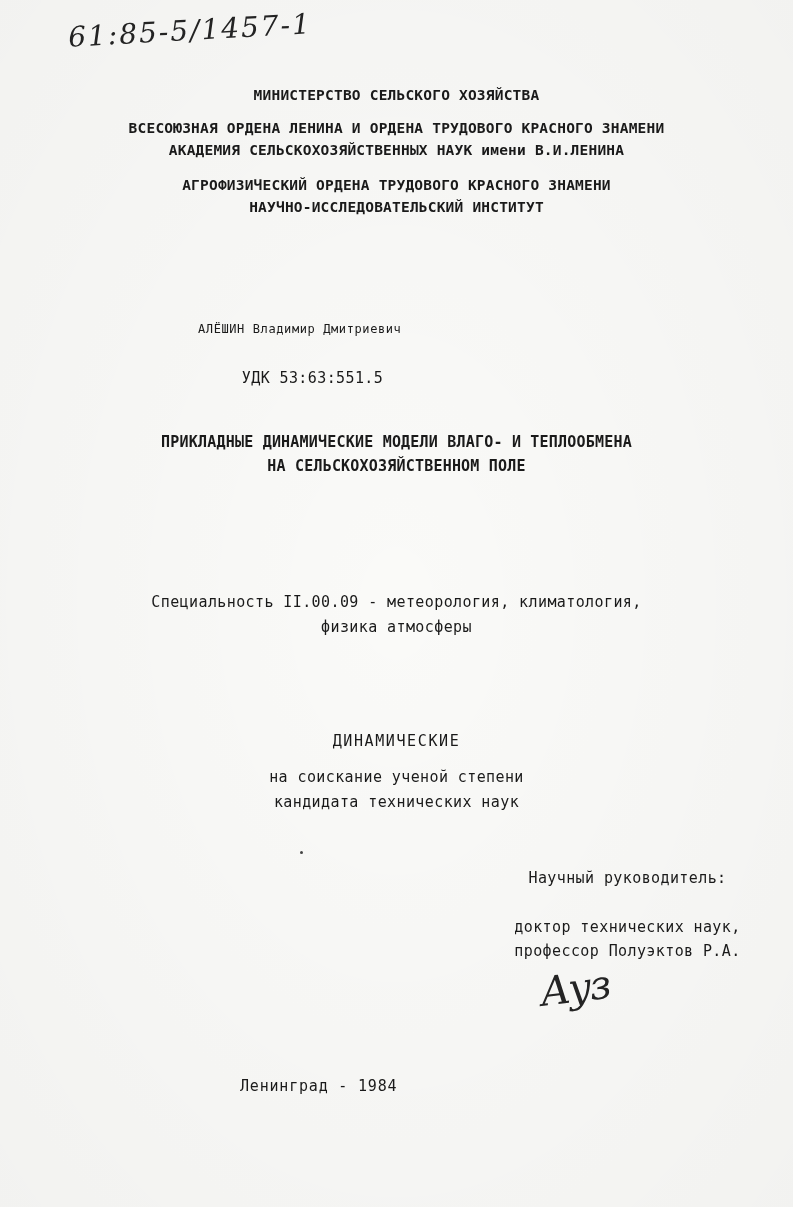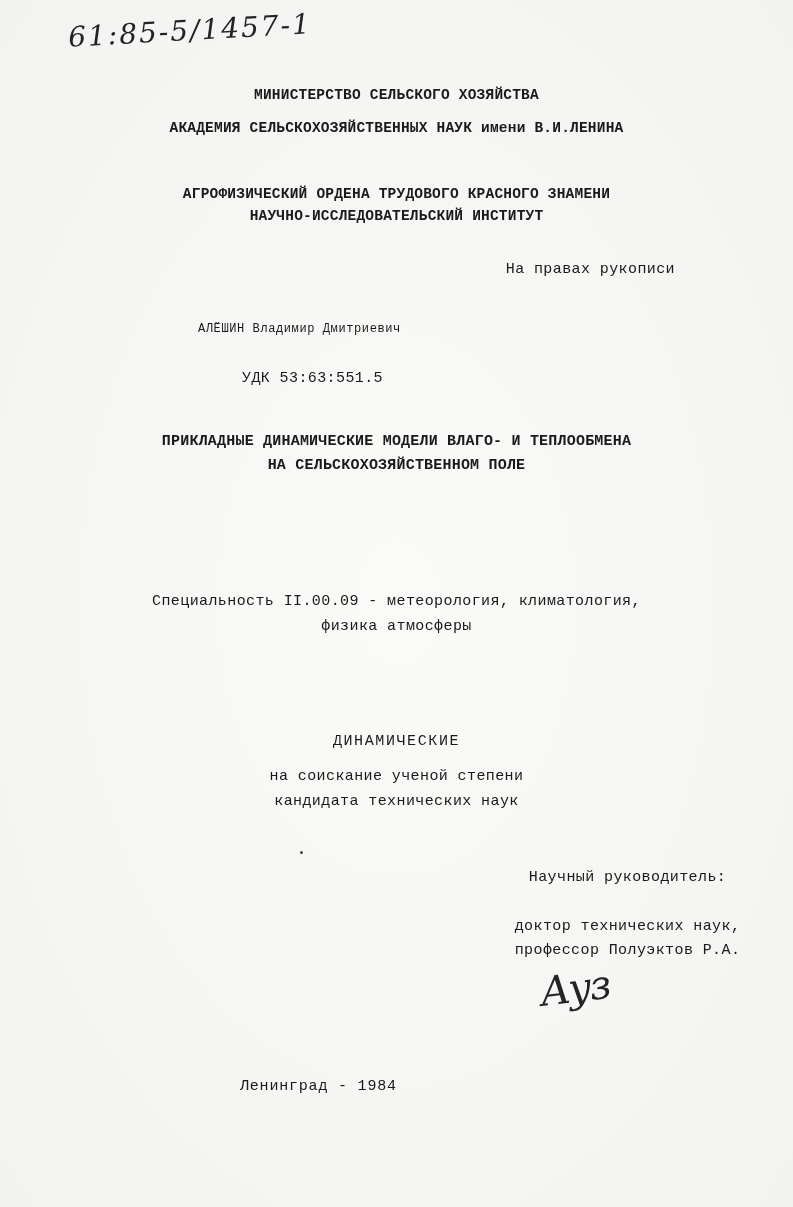--- a/index.html
+++ b/index.html
@@ -53,31 +53,30 @@
   .block {
     position: absolute;
     width: 100%;
     text-align: center;
     line-height: 1.55;
     letter-spacing: 0.4px;
   }
   .ln {
     display: block;
     white-space: pre;
-    font-family: Liberation Mono, monospace;
   }
 
   .org {
     font-size: 14.5px;
     font-weight: bold;
     letter-spacing: 0.2px;
   }
   .org-1 { top: 84px; }
   .org-2 { top: 117px; }
-  .org-3 { top: 183px; text-align: center; }
+  .org-3 { top: 174px; text-align: center; }
 
   .rights {
     top: 258px;
     font-size: 15px;
     text-align: right;
     padding-right: 118px;
     box-sizing: border-box;
   }
 
   .author {
@@ -173,31 +172,29 @@
 
   <div class="handwrite-stamp">61:85-5/1457-1</div>
 
   <div class="content">
 
     <div class="block org org-1">
       <span class="ln">МИНИСТЕРСТВО СЕЛЬСКОГО ХОЗЯЙСТВА</span>
     </div>
 
     <div class="block org org-2">
+      <span class="ln">ВСЕСОЮЗНАЯ ОРДЕНА ЛЕНИНА И ОРДЕНА ТРУДОВОГО КРАСНОГО ЗНАМЕНИ</span>
       <span class="ln">АКАДЕМИЯ СЕЛЬСКОХОЗЯЙСТВЕННЫХ НАУК имени В.И.ЛЕНИНА</span>
     </div>
 
     <div class="block org org-3">
       <span class="ln">АГРОФИЗИЧЕСКИЙ ОРДЕНА ТРУДОВОГО КРАСНОГО ЗНАМЕНИ</span>
       <span class="ln">НАУЧНО-ИССЛЕДОВАТЕЛЬСКИЙ ИНСТИТУТ</span>
     </div>
 
-    <div class="block rights">
-      <span class="ln">На правах рукописи</span>
-    </div>
 
     <div class="block author">
       <span class="ln">АЛЁШИН Владимир Дмитриевич</span>
     </div>
 
     <div class="block udk">
       <span class="ln">УДК 53:63:551.5</span>
     </div>
 
     <div class="block title">

